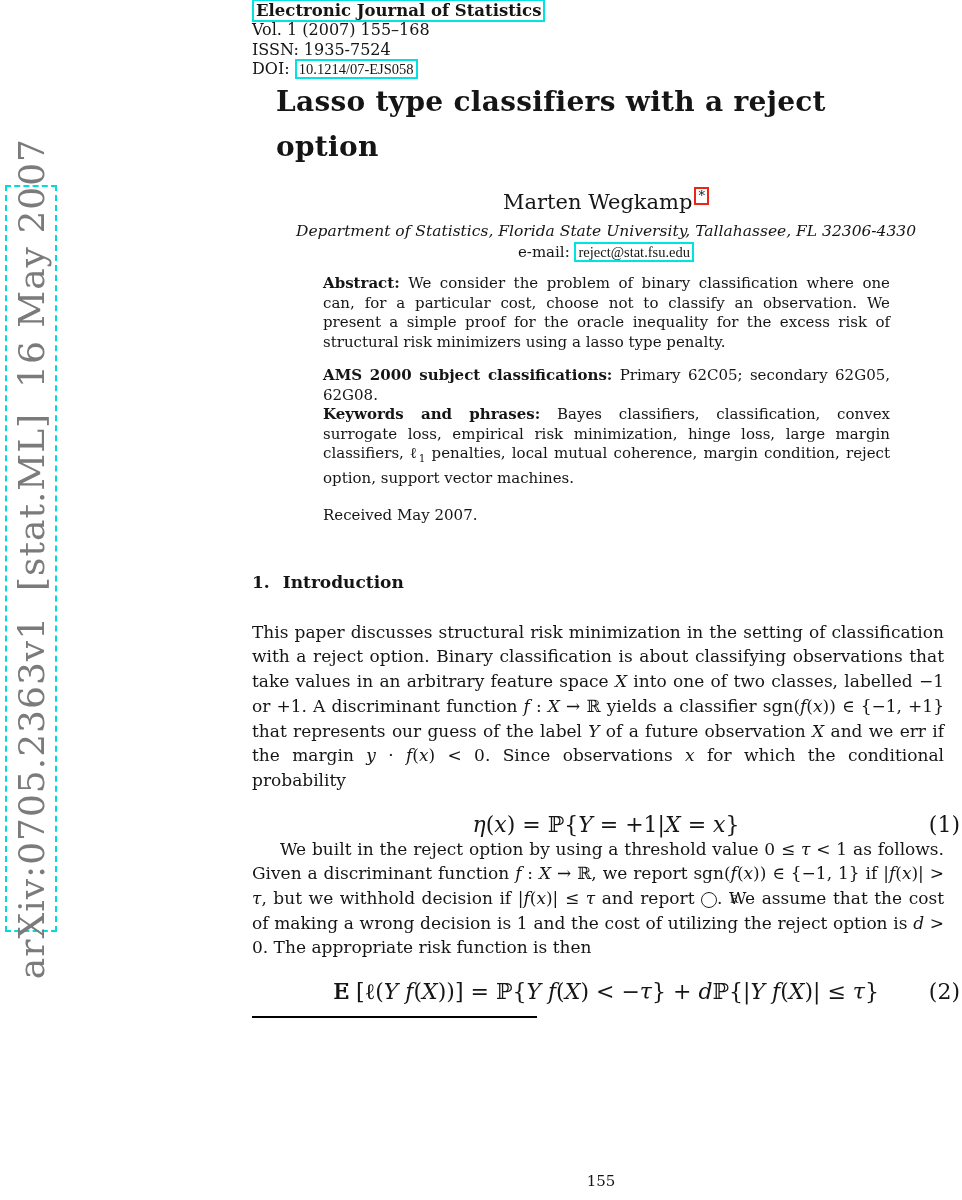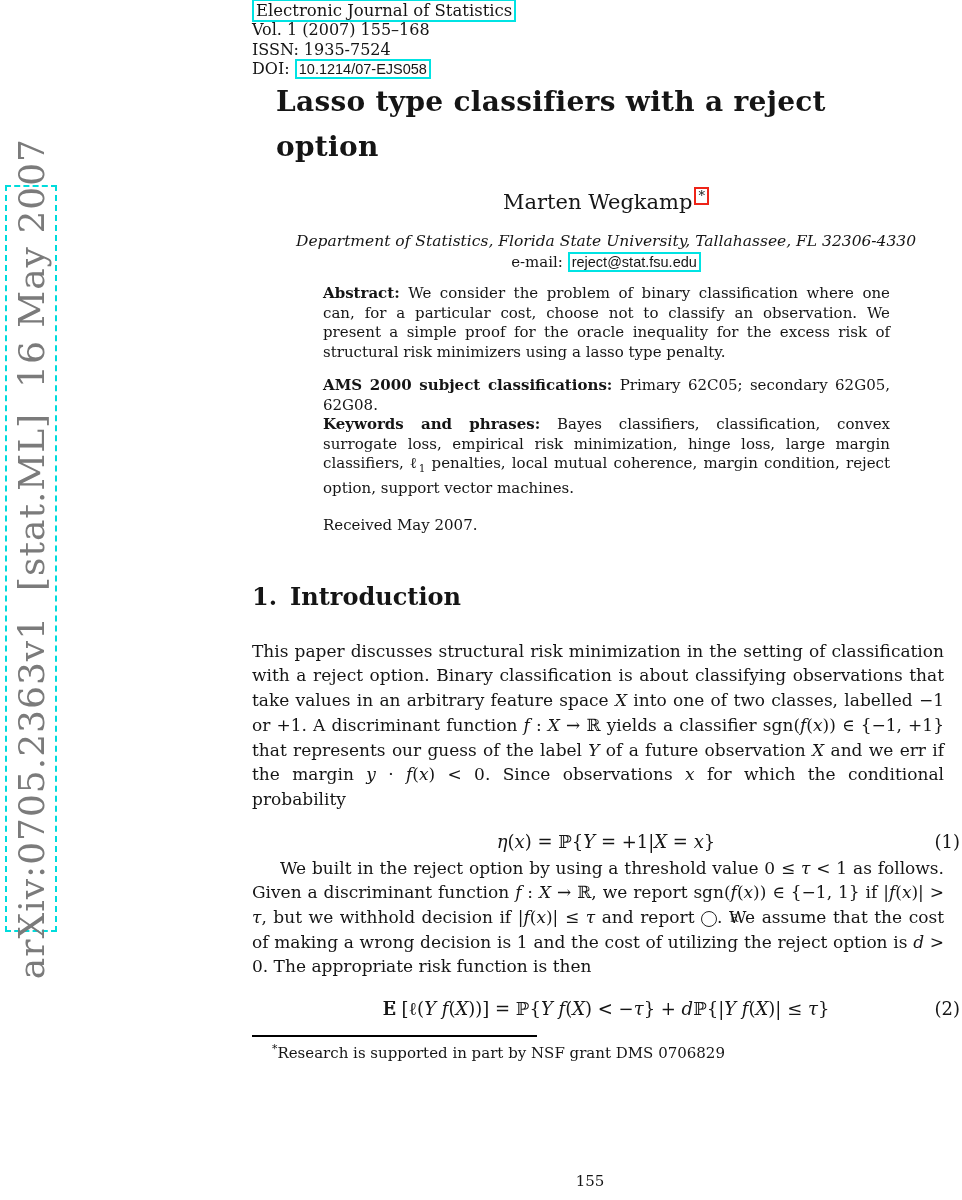--- a/index.html
+++ b/index.html
@@ -14,61 +14,61 @@
     display:flex;align-items:center;justify-content:center;
   }
   .wm-text{
     writing-mode:vertical-rl;transform:rotate(180deg);
     font-size:36px;color:#7b7b7b;white-space:pre;letter-spacing:1px;
   }
   
   .column{position:absolute;left:252px;top:1px;width:708px;}
   .jheader{font-size:16px;line-height:19.3px;}
   .linkbox{border:2px solid #00e3e3;padding:0 2px;}
-  .jname{font-weight:normal;font-size:16.5px;}
-  .mono{font-family:Liberation Sans, sans-serif;font-size:14.5px;}
+  .jname{font-weight:bold;font-size:16.5px;}
+  .mono{font-family:Liberation Serif, serif;font-size:14.5px;}
   h1{
     font-size:28px;font-weight:bold;
     max-width:660px;margin:0 auto 0;line-height:45px;letter-spacing:0.3px;
   }
   .author{text-align:center;font-size:21px;margin-top:21px;}
   .fnbox{
     display:inline-block;border:2px solid #ee2418;color:#151515;
     font-size:13px;line-height:13px;padding:0 2px 1px;
     position:relative;top:-9px;margin-left:2px;
   }
-  .affil{text-align:center;font-style:italic;font-size:15.5px;margin-top:18px;}
+  .affil{text-align:center;font-style:italic;font-size:15.5px;margin-top:8px;}
   .email-line{text-align:center;font-size:15px;margin-top:3px;}
   .it{}
   .abstract-block{
     width:567px;margin:13px 0 0 71px;
     font-size:15px;line-height:19.5px;text-align:justify;
   }
   .abstract-block p{margin:0;}
   .abstract-block .ams{margin-top:14px;}
   .abstract-block .received{margin-top:18px;text-align:left;}
-  h2{font-size:24px;font-weight:bold;margin:46px 0 0 0;}
+  h2{font-size:17px;font-weight:bold;margin:46px 0 0 0;}
   .sec-title{margin-left:13px;}
   p.body{font-size:17px;line-height:24.7px;text-align:justify;margin:28px 16px 0 0;}
   p.body.after-eq{margin-top:20px;}
   p.body.cont{margin-top:0;text-indent:28px;}
-  .equation{position:relative;text-align:center;font-size:18px;margin-top:19px;height:25px;}
+  .equation{position:relative;text-align:center;font-size:22px;margin-top:19px;height:25px;}
   .eq-num{position:absolute;right:0;top:0;}
   .bb{text-shadow:0.9px 0 0 currentColor;font-style:normal;}
   .circ{
     display:inline-block;width:14px;height:14px;line-height:13px;
     border:1px solid #222;border-radius:50%;text-align:center;
     font-size:11px;font-style:normal;vertical-align:0.08em;
   }
   sub{font-size:0.7em;}
   sup{font-size:0.72em;}
   .fn-rule{width:285px;border:none;border-top:2.2px solid #000;margin:12px 0 0 0;}
   .footnote{font-size:15px;margin:5px 0 0 0;text-indent:20px;}
   .pagenum{
-    position:absolute;left:236px;top:1172px;width:708px;
+    position:absolute;left:247px;top:1172px;width:708px;
     text-align:center;font-size:15px;
   }
 </style>
 </head>
 <body>
 
 <div class="wm-box">
   <div class="wm-text">arXiv:0705.2363v1  [stat.ML]  16 May 2007</div>
 </div>
 
@@ -110,17 +110,16 @@
   </div>
 
   <p class="body cont">We built in the reject option by using a threshold value 0 ≤ <i>τ</i> &lt; 1 as follows. Given a discriminant function <i>f</i> : <i>X</i> → ℝ, we report sgn(<i>f</i>(<i>x</i>)) ∈ {−1, 1} if |<i>f</i>(<i>x</i>)| &gt; <i>τ</i>, but we withhold decision if |<i>f</i>(<i>x</i>)| ≤ <i>τ</i> and report <span class="circ">R</span>. We assume that the cost of making a wrong decision is 1 and the cost of utilizing the reject option is <i>d</i> &gt; 0. The appropriate risk function is then</p>
 
   <div class="equation">
     <span class="eq-body"><span class="bb">E</span> [ℓ(<i>Y f</i>(<i>X</i>))] = ℙ{<i>Y f</i>(<i>X</i>) &lt; −<i>τ</i>} + <i>d</i>ℙ{|<i>Y f</i>(<i>X</i>)| ≤ <i>τ</i>}</span>
     <span class="eq-num">(2)</span>
   </div>
 
   <hr class="fn-rule">
-  <p class="footnote"><sup>*</sup><span>Research is supported in part by NSF grant DMS 0706829</span></p>
 
 </div>
 
 <div class="pagenum">155</div>
 
 </body></html>

